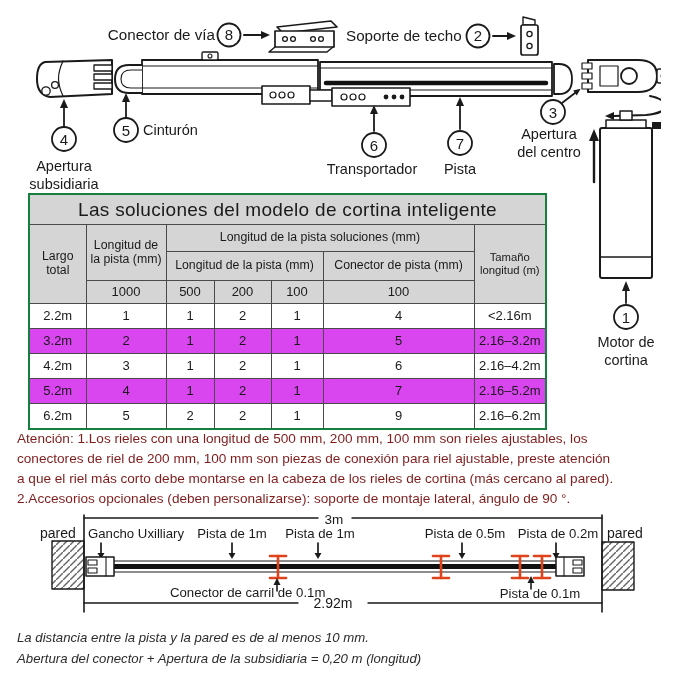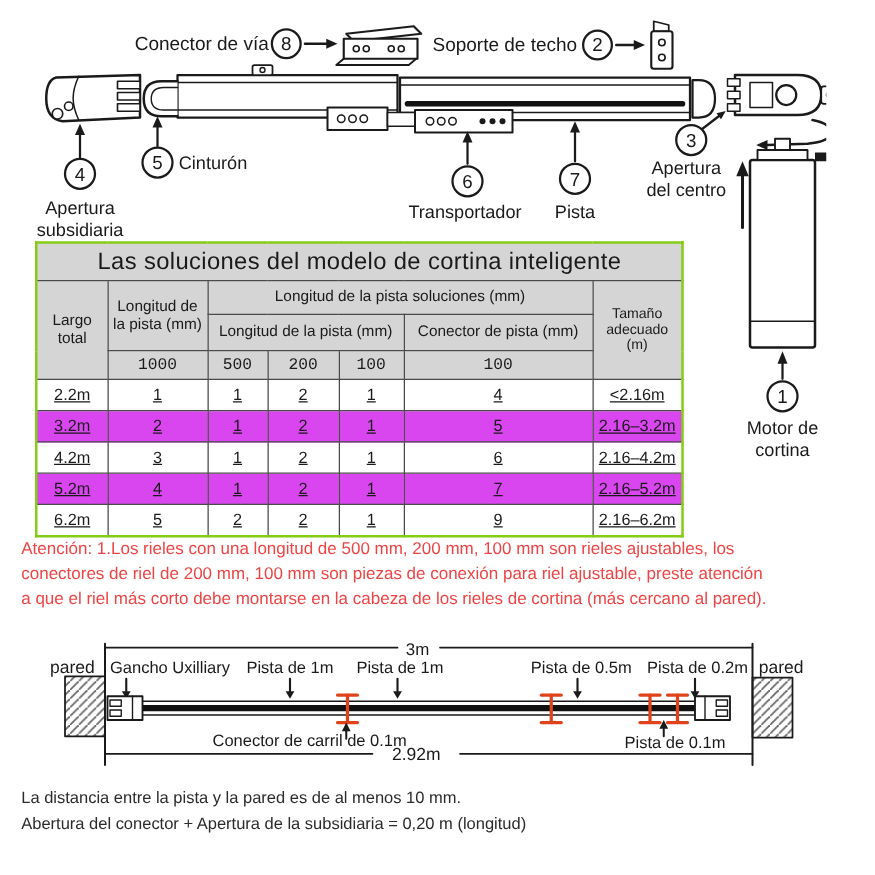--- a/index.html
+++ b/index.html
@@ -3,38 +3,38 @@
 <meta charset="utf-8">
 <style>
   html,body{margin:0;padding:0;background:#fff;}
   #page{position:relative;width:661px;height:700px;background:#fff;overflow:hidden;
         font-family:"Liberation Sans", sans-serif;color:#1a1a1a;}
   svg text{font-family:"Liberation Sans", sans-serif;fill:#1a1a1a;}
   #top-svg{position:absolute;left:0;top:0;}
   #bottom-svg{position:absolute;left:0;top:510px;}
   
   #solutions-table{position:absolute;left:28px;top:193px;border-collapse:collapse;
-        table-layout:fixed;width:517px;background:#fff;border:2px solid #84cc16;}
+        table-layout:fixed;width:517px;background:#fff;border:2px solid #15803d;}
   #solutions-table td{border:1px solid #4a4a4a;text-align:center;vertical-align:middle;
         padding:0 2px;line-height:1.12;}
   .t-title{font-size:19px;height:29px;background:#d5d5d5;letter-spacing:.3px;}
   .hdr{background:#d5d5d5;font-size:12.3px;}
   .hdr-small{background:#d5d5d5;font-size:11.3px;}
   .row-a td{height:26px;}
   .row-b td{height:28px;}
-  .row-c td{height:22px;font-size:13px;font-family:Liberation Mono, monospace;}
-  .data-row td{height:24px;font-size:13px;text-decoration:underline;}
+  .row-c td{height:22px;font-size:13px;}
+  .data-row td{height:24px;font-size:13px;}
   .data-row.alt td{background:#d946ef;}
   
   #attention{position:absolute;left:17px;top:429px;width:678px;font-size:13.6px;
-        line-height:20px;color:#ef4444;}
+        line-height:20px;color:#7f1d1d;}
   #attention div{white-space:nowrap;}
   #notes{position:absolute;left:17px;top:627px;width:678px;font-size:13.2px;
         line-height:21px;color:#2b2b2b;}
-  #notes div{white-space:nowrap;}
+  #notes div{white-space:nowrap;font-style:italic;}
 </style>
 </head>
 <body>
 
 <div id="page">
 
   <svg id="top-svg" width="700" height="430" viewBox="0 0 700 430">
     <g fill="none" stroke="#1a1a1a" stroke-linejoin="round" stroke-linecap="round">
 
       <text x="215" y="40" font-size="15.2" text-anchor="end" stroke="none" fill="#1a1a1a">Conector de vía</text>
@@ -203,21 +203,21 @@
         <col style="width:72px">
     </colgroup>
     <tbody>
       <tr>
           <td class="t-title" colspan="7">Las soluciones del modelo de cortina inteligente</td>
         </tr>
       <tr class="row-a">
         <td class="hdr" rowspan="3">Largo total</td>
         <td class="hdr" rowspan="2">Longitud de la pista (mm)</td>
         <td class="hdr" colspan="4">Longitud de la pista soluciones (mm)</td>
-        <td class="hdr-small" rowspan="3">Tamaño adecuado (m)</td>
+        <td class="hdr-small" rowspan="3">Tamaño longitud (m)</td>
       </tr>
       <tr class="row-b">
         <td class="hdr" colspan="3">Longitud de la pista (mm)</td>
         <td class="hdr">Conector de pista (mm)</td>
       </tr>
       <tr class="row-c">
         <td class="hdr">1000</td>
         <td class="hdr">500</td>
         <td class="hdr">200</td>
         <td class="hdr">100</td>
@@ -268,20 +268,21 @@
           <td>9</td>
         <td>2.16–6.2m</td>
       </tr>
     </tbody>
   </table>
 
   <div id="attention">
     <div>Atención: 1.Los rieles con una longitud de 500 mm, 200 mm, 100 mm son rieles ajustables, los</div>
     <div>conectores de riel de 200 mm, 100 mm son piezas de conexión para riel ajustable, preste atención</div>
     <div>a que el riel más corto debe montarse en la cabeza de los rieles de cortina (más cercano al pared).</div>
+    <div>2.Accesorios opcionales (deben personalizarse): soporte de montaje lateral, ángulo de 90 °.</div>
   </div>
 
   <svg id="bottom-svg" width="700" height="115" viewBox="0 0 700 115">
     <defs>
       <pattern id="hatch" width="7" height="7" patternUnits="userSpaceOnUse">
         <rect width="7" height="7" fill="#fff"></rect>
         <path d="M-1,8 L8,-1" stroke="#666" stroke-width="1.4"></path>
       </pattern>
     </defs>
     <g fill="none" stroke="#1a1a1a" stroke-linecap="round" stroke-linejoin="round">

